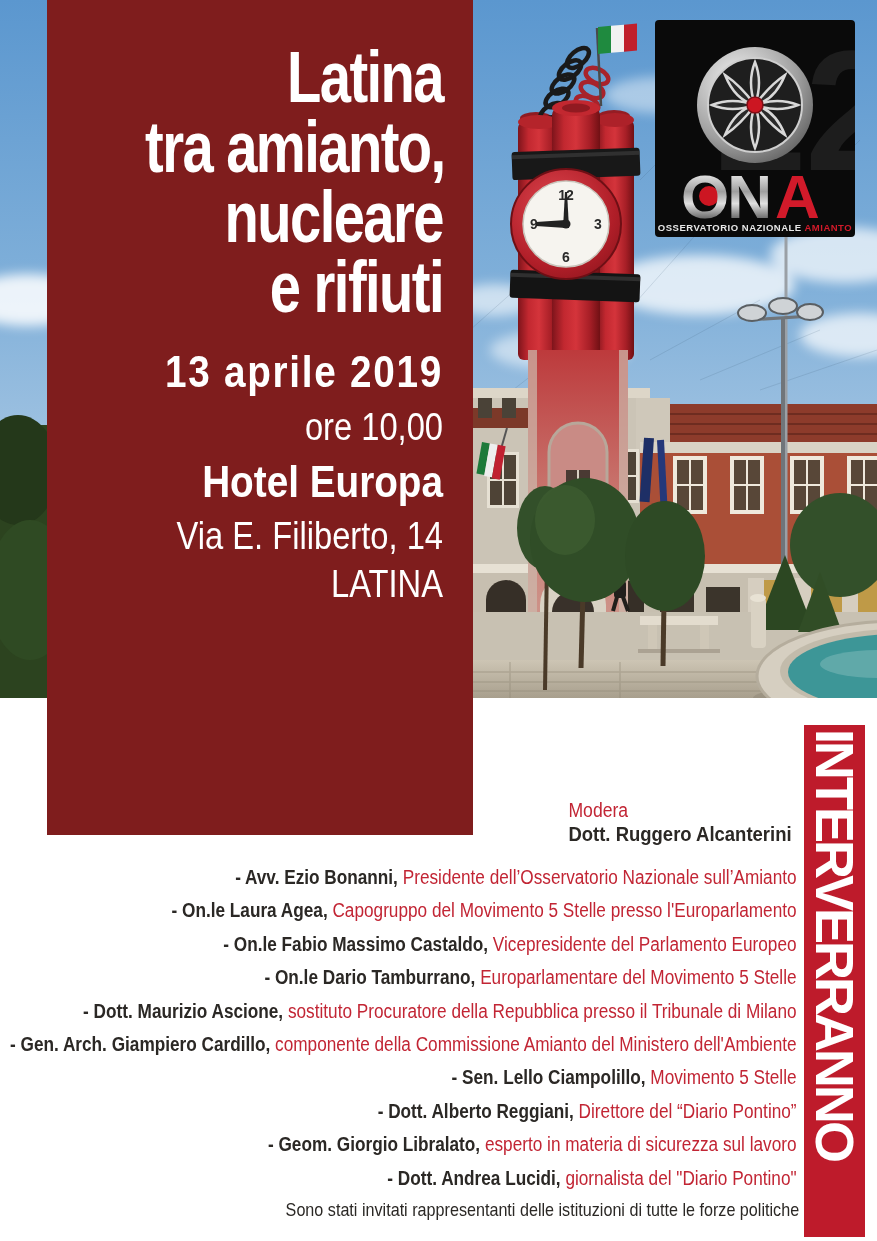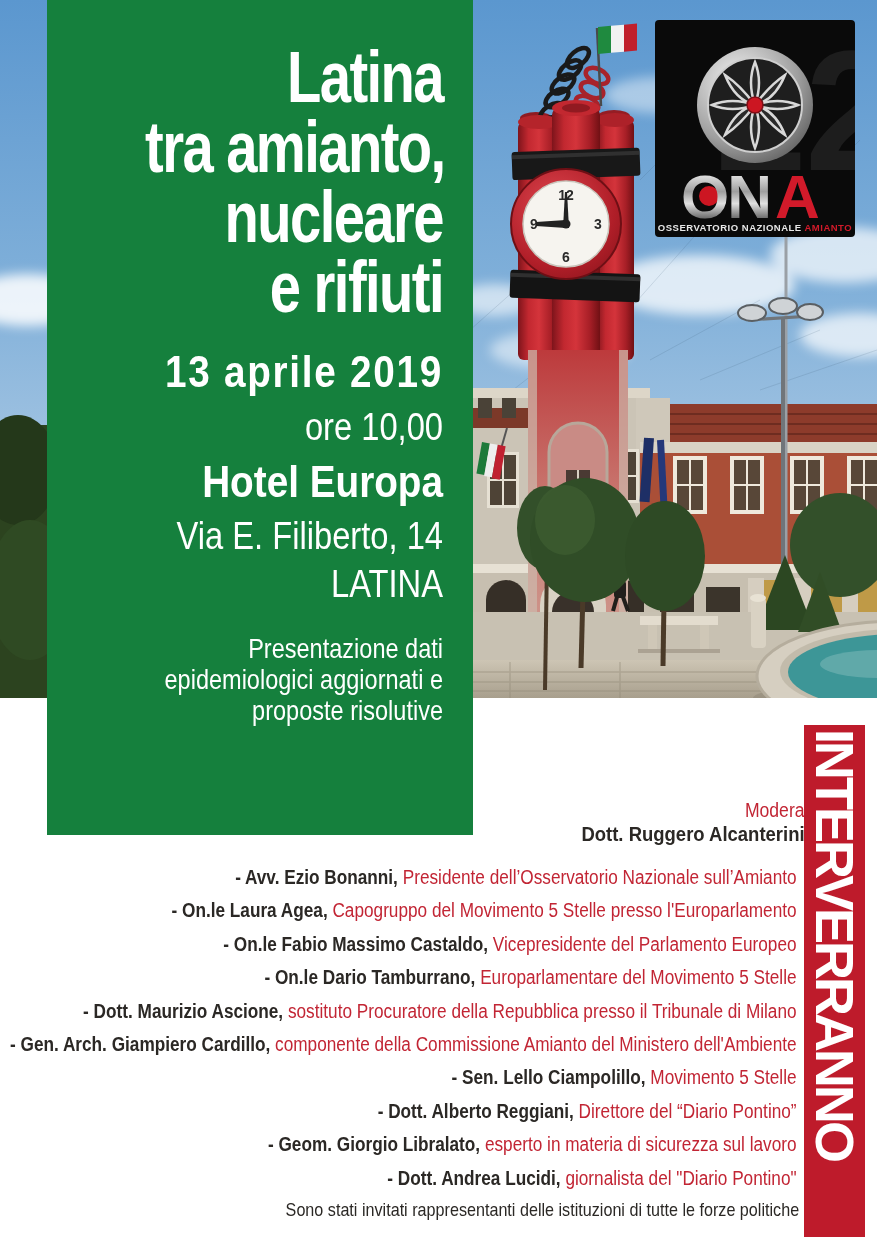--- a/index.html
+++ b/index.html
@@ -6,21 +6,21 @@
   .poster{
     position:relative; width:877px; height:1241px; overflow:hidden;
     background:#ffffff;
     font-family:"Liberation Sans","DejaVu Sans",sans-serif;
   }
   
   .photo{position:absolute;left:0;top:0;width:877px;height:698px;}
   
   .red-panel{
     position:absolute;left:47px;top:0;width:426px;height:835px;
-    background:#15803d;color:#ffffff;box-sizing:border-box;
+    background:#7f1d1d;color:#ffffff;box-sizing:border-box;
     padding:42px 30px 0 14px;text-align:right;
   }
   .red-panel div{white-space:nowrap;}
   .title-line{
     font-size:72px;font-weight:bold;line-height:70px;letter-spacing:-2px;
     transform:scaleX(.78);transform-origin:100% 50%;
   }
   .ev-date{margin-top:24px;font-size:45px;font-weight:bold;letter-spacing:2px;
     transform:scaleX(.86);transform-origin:100% 50%;}
   .ev-time{margin-top:8px;font-size:38px;transform:scaleX(.86);transform-origin:100% 50%;}
@@ -34,21 +34,21 @@
   
   .side-bar{
     position:absolute;left:804px;top:725px;width:61px;height:512px;
     background:#be1b2b;overflow:hidden;
   }
   .side-bar span{
     display:block;writing-mode:vertical-rl;margin:4px auto 0 auto;
     color:#ffffff;font-weight:bold;font-size:54px;letter-spacing:-3px;line-height:61px;
   }
   
-  .modera{position:absolute;right:72px;top:799px;text-align:right;white-space:nowrap;}
+  .modera{position:absolute;right:85px;top:799px;white-space:nowrap;}
   .modera-label{font-size:20px;color:#c22534;transform:scaleX(.88);transform-origin:100% 50%;}
   .modera-name{font-size:21px;font-weight:bold;color:#2b2825;transform:scaleX(.88);transform-origin:100% 50%;}
   
   .speakers{position:absolute;right:80px;top:861px;text-align:right;}
   .speaker-row{
     white-space:nowrap;font-size:20px;line-height:33.4px;
     transform:scaleX(.86);transform-origin:100% 50%;
   }
   .sp-name{font-weight:bold;color:#2b2825;}
   .sp-role{color:#c22534;}
@@ -361,25 +361,20 @@
   <div class="red-panel">
     <div class="title-line">Latina</div>
     <div class="title-line">tra amianto,</div>
     <div class="title-line">nucleare</div>
     <div class="title-line">e rifiuti</div>
     <div class="ev-date">13 aprile 2019</div>
     <div class="ev-time">ore 10,00</div>
     <div class="ev-venue">Hotel Europa</div>
     <div class="ev-address">Via E. Filiberto, 14</div>
     <div class="ev-city">LATINA</div>
-    <div class="sub1">
-      <div class="sub-line">Presentazione dati</div>
-      <div class="sub-line">epidemiologici aggiornati e</div>
-      <div class="sub-line">proposte risolutive</div>
-    </div>
   </div>
 
   <div class="ona-logo">
     <svg width="200" height="217" viewBox="0 0 200 217">
       <defs>
         <radialGradient id="ringG" cx="0.35" cy="0.3" r="0.95">
           <stop offset="0" stop-color="#f4f4f4"></stop>
             <stop offset="0.55" stop-color="#9e9e9e"></stop>
             <stop offset="1" stop-color="#3a3a3a"></stop>
         </radialGradient>

